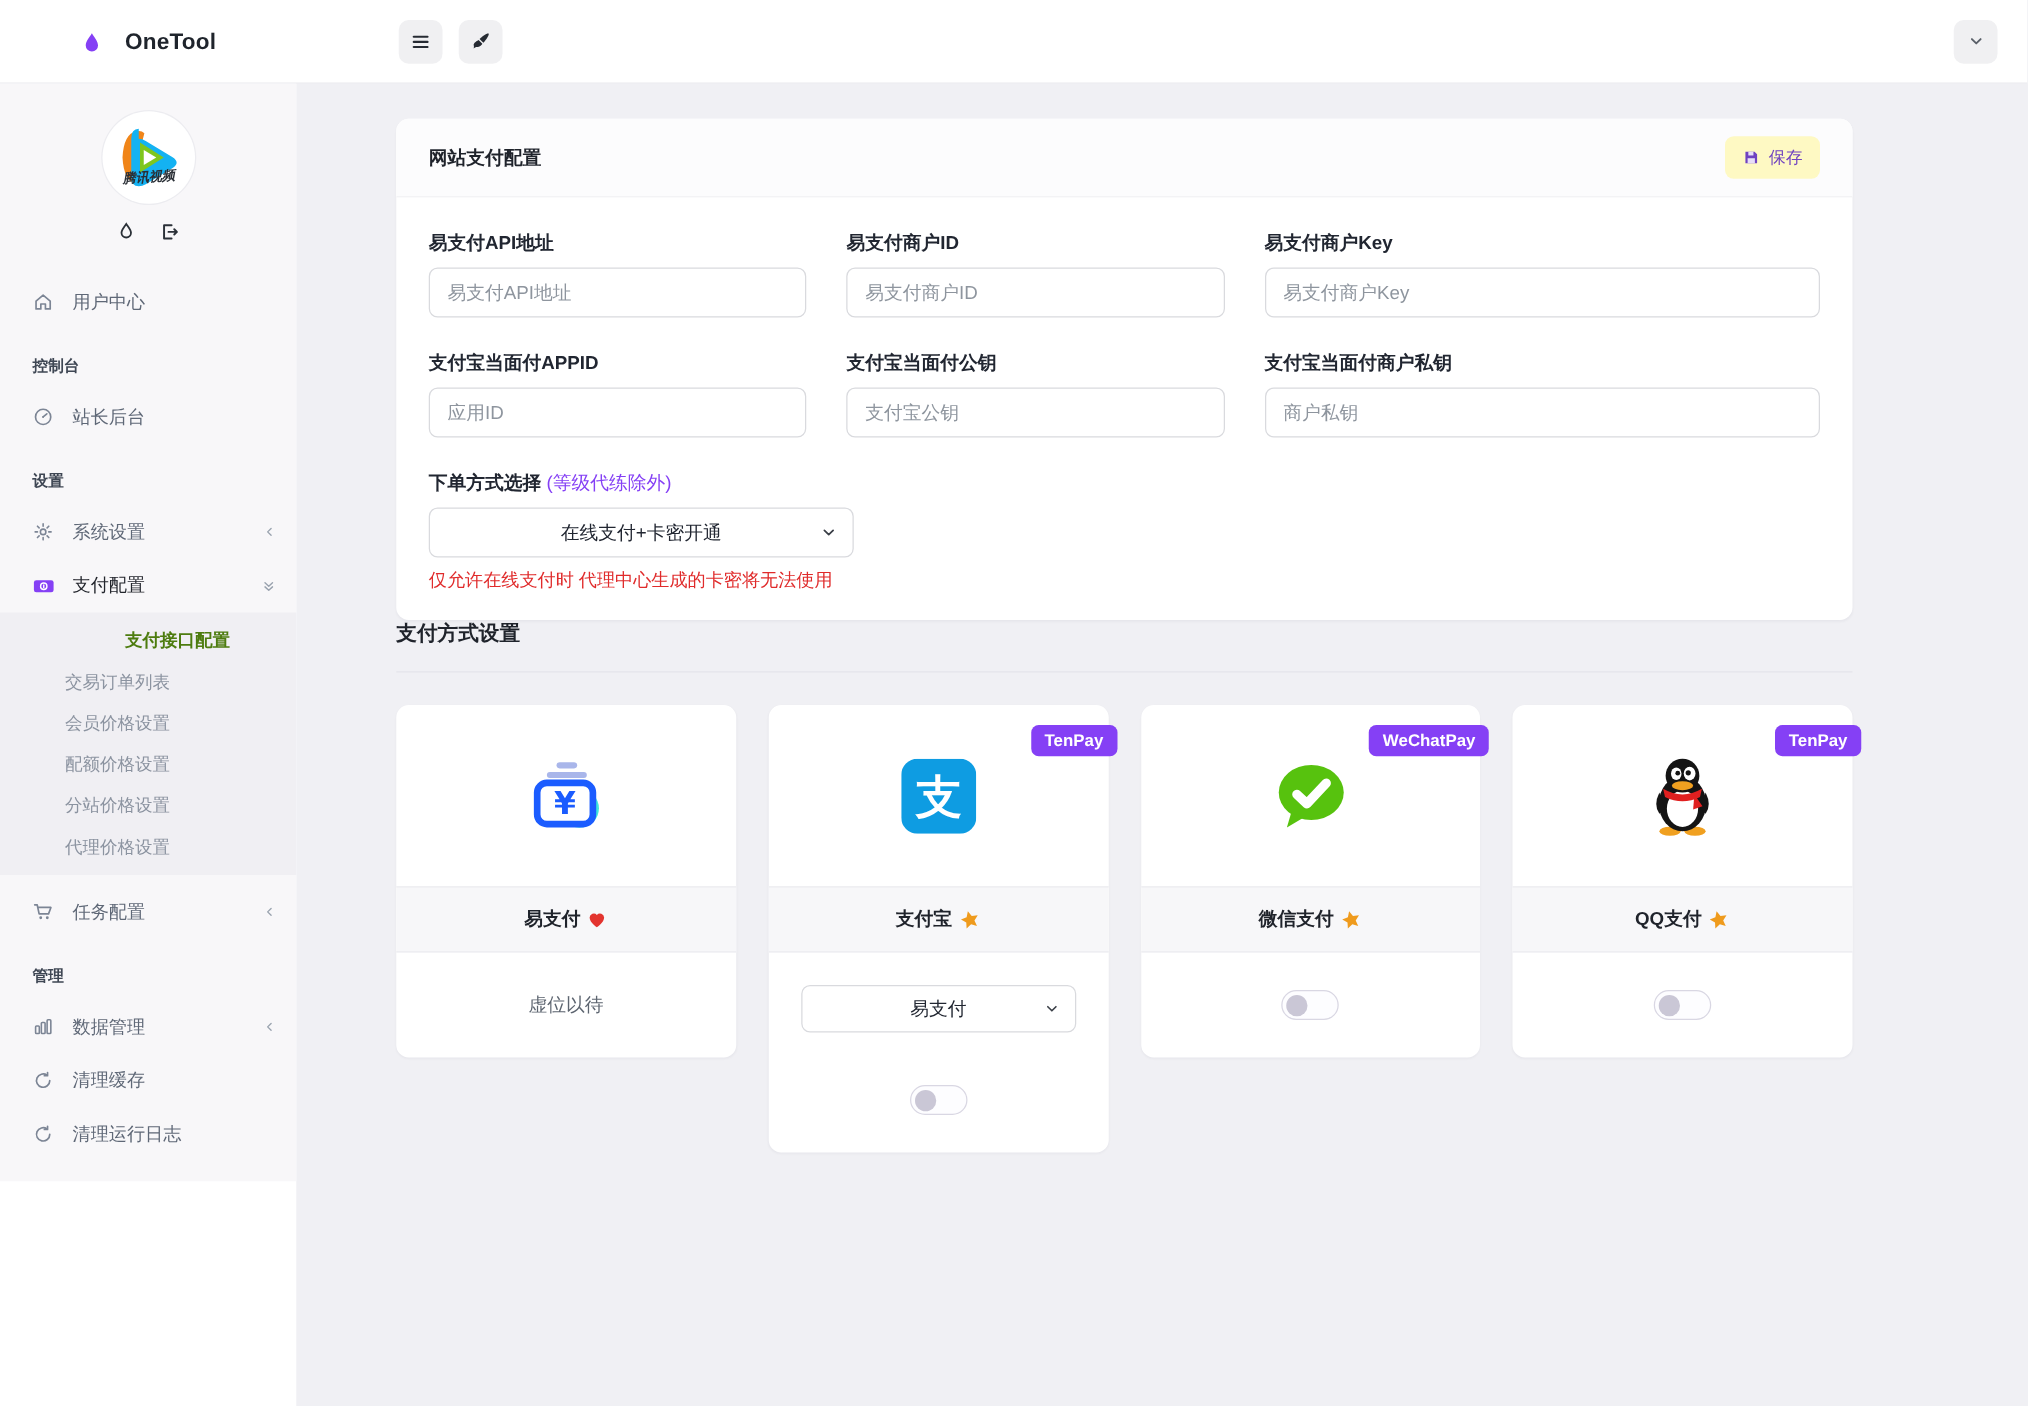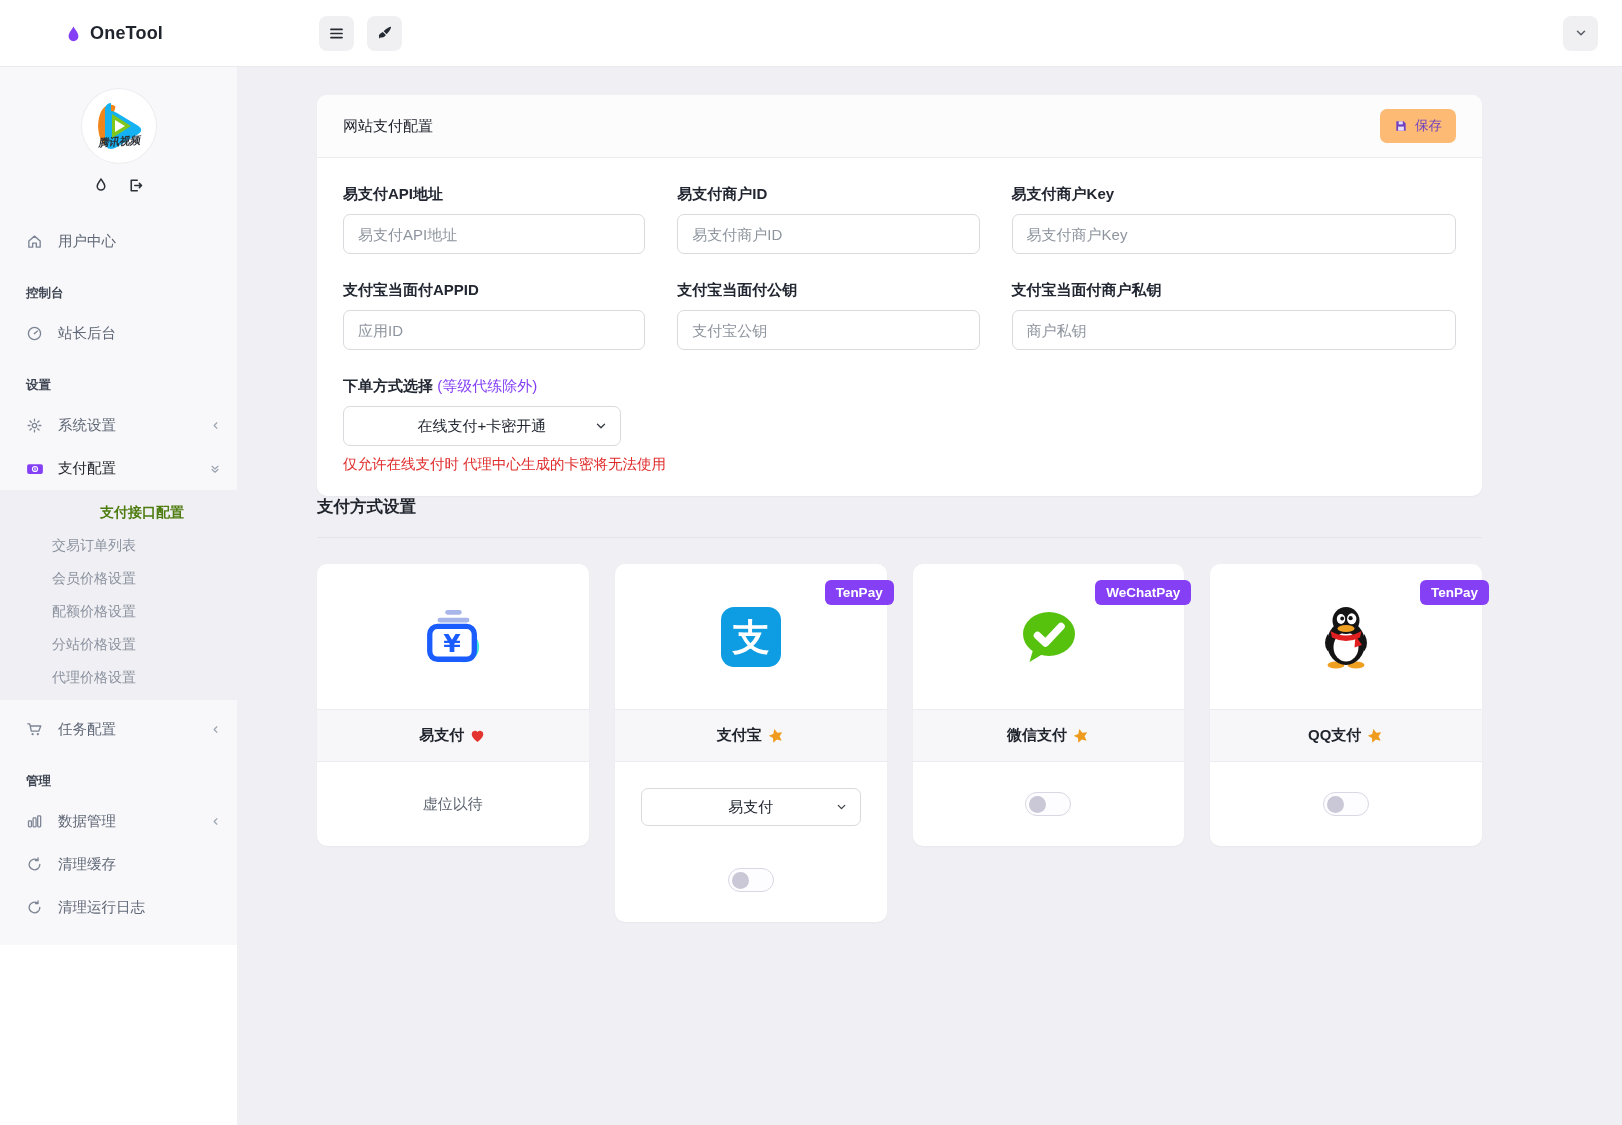--- a/index.html
+++ b/index.html
@@ -2,21 +2,21 @@
 <html><head>
 <meta charset="utf-8">
 <style>
   * { margin:0; padding:0; box-sizing:border-box; }
   html,body { width:1622px; height:1125px; }
   body { font-family:"Liberation Sans","DejaVu Sans",sans-serif; background:#f0f0f4; color:#212631; overflow:hidden; }
   .app { width:1622px; height:1125px; display:flex; flex-direction:column; }
 
   
   .topbar { height:67px; background:#fff; border-bottom:1px solid #e9e9ee; display:flex; align-items:center; flex:0 0 auto; }
-  .brand { width:237px; display:flex; align-items:flex-end; gap:7px; padding-left:64px; }
+  .brand { width:237px; display:flex; align-items:flex-end; gap:17px; padding-left:64px; }
   .brand-name { font-size:18px; font-weight:700; color:#1f242c; letter-spacing:.2px; }
   .tb-btns { display:flex; gap:13px; margin-left:82px; }
   .tb-btn { width:35px; height:35px; border-radius:8px; background:#f0f0f2; border:none; display:flex; align-items:center; justify-content:center; cursor:pointer; color:#262b33; }
   .tb-right { margin-left:auto; margin-right:24px; }
 
   
   .shell { flex:1; display:flex; min-height:0; }
   .sidebar { width:237px; flex:0 0 auto; background:#fff; }
   .side-surface { background:#f8f7f9; padding-bottom:16px; }
   .avatar-wrap { padding-top:22px; display:flex; flex-direction:column; align-items:center; }
@@ -32,31 +32,31 @@
   .nav-item .chev { margin-left:auto; color:#9aa3af; display:flex; }
   .nav-item.active-parent { color:#23262d;justify-content:flex-end; }
   .submenu { background:#f0eff3; padding:6px 0; }
   .submenu-item { height:33px; display:flex; align-items:center; padding-left:52px; font-size:14px; color:#8b93a0; cursor:pointer; }
   .submenu-item.active { color:#4d7c0f; font-weight:700;margin-left:48px; }
 
   
   .main { flex:1; padding:28px 140px 0 80px; min-width:0; }
   .card { background:#fff; border-radius:10px; box-shadow:0 1px 2px rgba(30,30,60,.04); }
   .card-header { display:flex; align-items:center; justify-content:space-between; padding:14px 26px; border-bottom:1px solid #ececf0; background:#fcfcfd; border-radius:10px 10px 0 0; }
-  .card-title { font-size:15px; font-weight:400; color:#1f232b; }
-  .save-btn { display:flex; align-items:center; gap:7px; background:#fdba74; color:#6f42c1; border:none; border-radius:7px; padding:8px 14px; font-size:13.5px; font-weight:500; cursor:pointer; }
+  .card-title { font-size:15px; font-weight:700; color:#1f232b; }
+  .save-btn { display:flex; align-items:center; gap:7px; background:#fef9c3; color:#6f42c1; border:none; border-radius:7px; padding:8px 14px; font-size:13.5px; font-weight:500; cursor:pointer; }
   .card-body { padding:27px 26px 22px; }
   .grid3 { display:grid; grid-template-columns:1fr 1fr 1.47fr; column-gap:32px; margin-bottom:27px; }
   .f-label { display:block; font-size:15px; font-weight:600; color:#212631; margin-bottom:10px; }
   .f-input { width:100%; height:40px; border:1px solid #d9dade; border-radius:7px; padding:0 14px; font-size:15px; color:#212631; background:#fff; outline:none; font-family:inherit; }
   .f-input::placeholder { color:#8e959e; }
   .note-purple { color:#8540f5; font-weight:500; }
   .select { height:40px; border:1px solid #d9dade; border-radius:7px; background:#fff; display:flex; align-items:center; justify-content:center; position:relative; font-size:15px; color:#212631; cursor:pointer; }
   .select .sel-chev { position:absolute; right:12px; top:50%; transform:translateY(-50%); color:#3a3f47; display:flex; }
-  .order-select { width:278px; }
+  .order-select { width:340px; }
   .warn-text { margin-top:9px; font-size:14.5px; color:#e02b2b; }
 
   .sec-title { font-size:16.5px; font-weight:700; color:#1f232b;font-family:Liberation Serif, serif; }
   .sec-rule { margin-top:19px; border:none; border-top:1px solid #e4e4ea; }
 
   .method-grid { margin-top:26px; display:grid; grid-template-columns:repeat(4,1fr); gap:26px; align-items:start; }
   .m-card { background:#fff; border-radius:10px; box-shadow:0 1px 2px rgba(30,30,60,.04); position:relative; }
   .m-badge { position:absolute; top:16px; right:-7px; background:#8540f5; color:#fff; font-size:13.5px; font-weight:700; padding:5px 11px; border-radius:6px; }
   .m-icon-area { height:145px; display:flex; align-items:center; justify-content:center; }
   .m-title { height:53px; display:flex; align-items:center; justify-content:center; gap:5px; background:#f7f7f9; border-top:1px solid #ececf0; border-bottom:1px solid #ececf0; font-size:15px; font-weight:700; color:#1f232b; }

